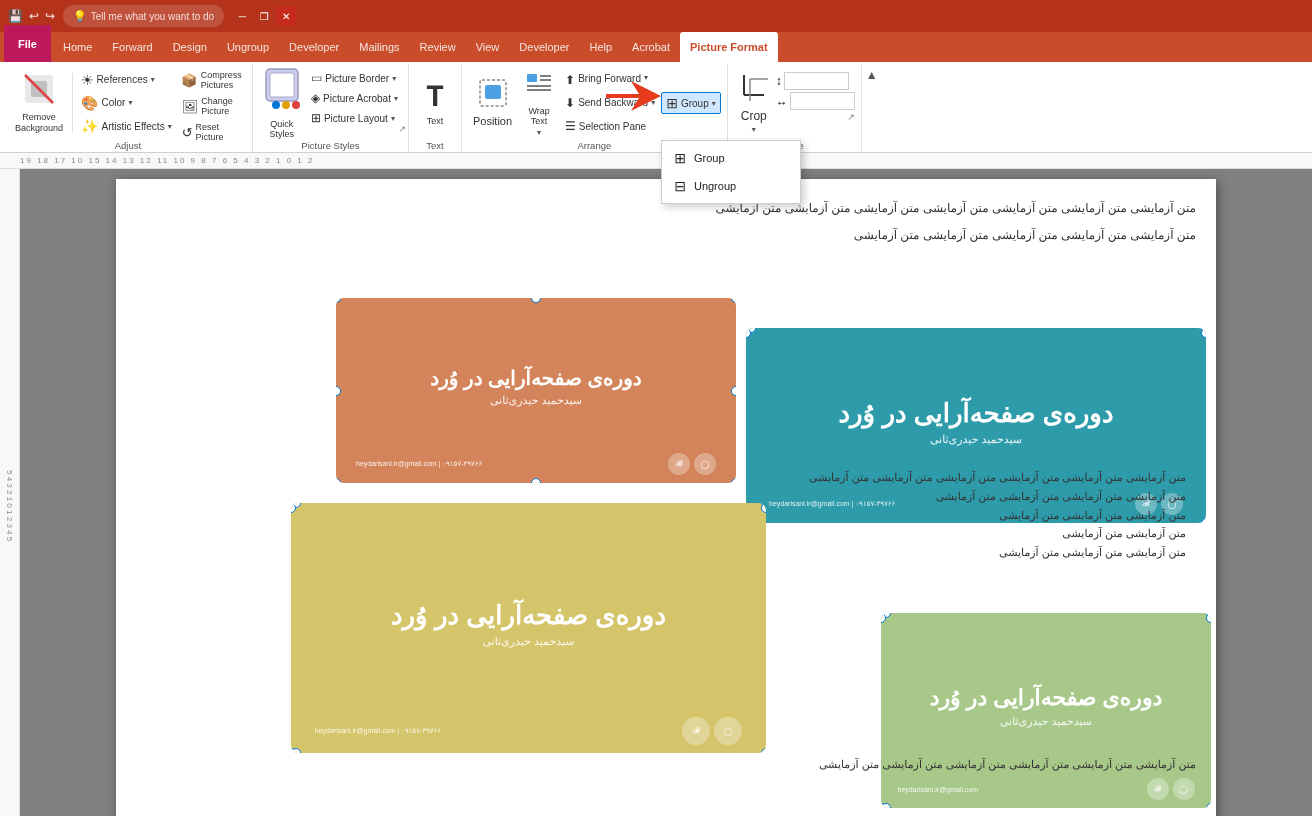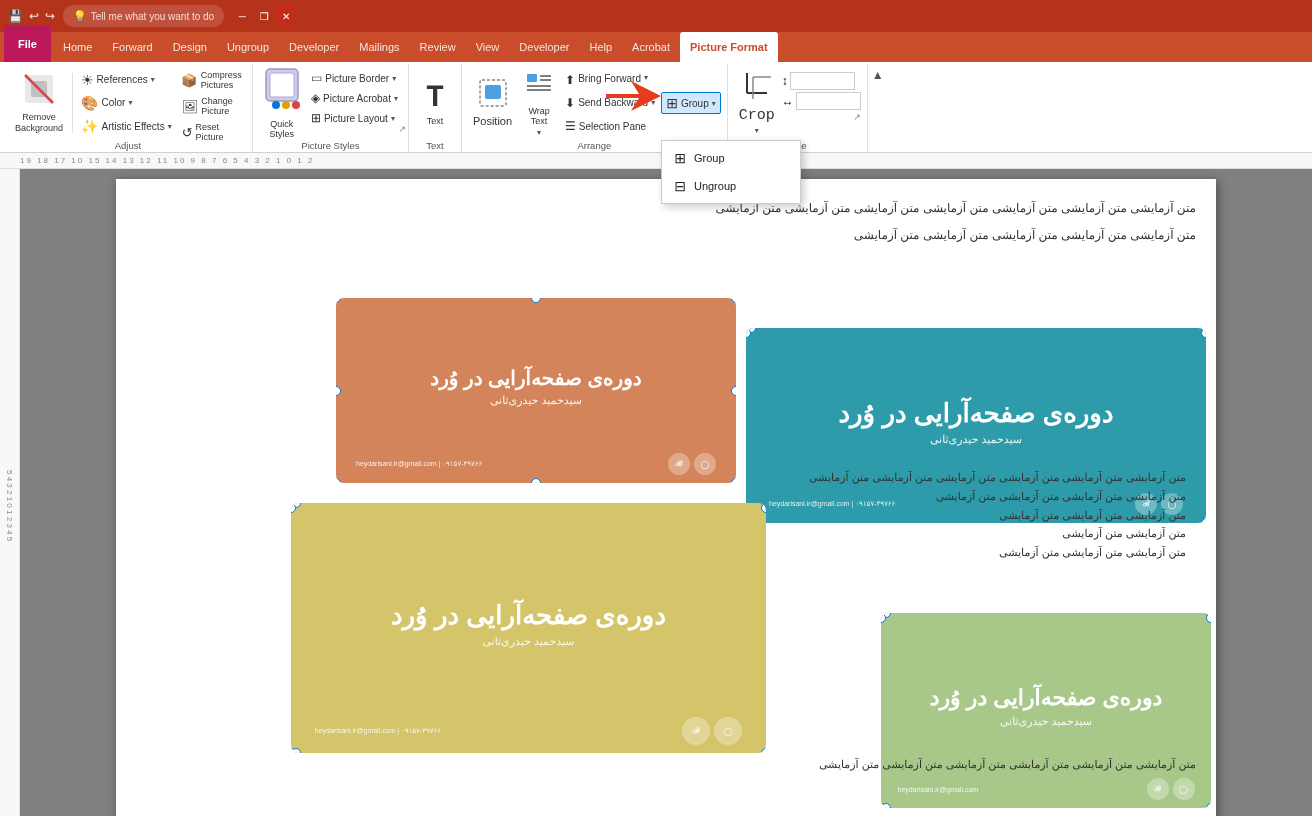--- a/index.html
+++ b/index.html
@@ -596,21 +596,21 @@
       <div class="ribbon-group-content">
         <div class="ribbon-btn-large" style="min-width:40px;">
           <div>
             <svg width="28" height="32" viewBox="0 0 28 32">
               <line x1="4" y1="2" x2="4" y2="22" stroke="#333" stroke-width="2"></line>
               <line x1="4" y1="22" x2="24" y2="22" stroke="#333" stroke-width="2"></line>
               <line x1="10" y1="6" x2="28" y2="6" stroke="#888" stroke-width="1.5"></line>
               <line x1="10" y1="6" x2="10" y2="28" stroke="#888" stroke-width="1.5"></line>
             </svg>
           </div>
-          <span style="font-size:15px;font-family:Liberation Mono, monospace;">Crop</span>
+          <span style="font-size:12px;">Crop</span>
           <span class="dropdown-arrow">▾</span>
         </div>
         <div class="size-group-content">
           <div class="size-input-row">
             <span style="font-size:12px;">↕</span>
             <input type="text" class="size-input" value="" style="">
           </div>
           <div class="size-input-row">
             <span style="font-size:12px;">↔</span>
             <input type="text" class="size-input" value="" style="">

